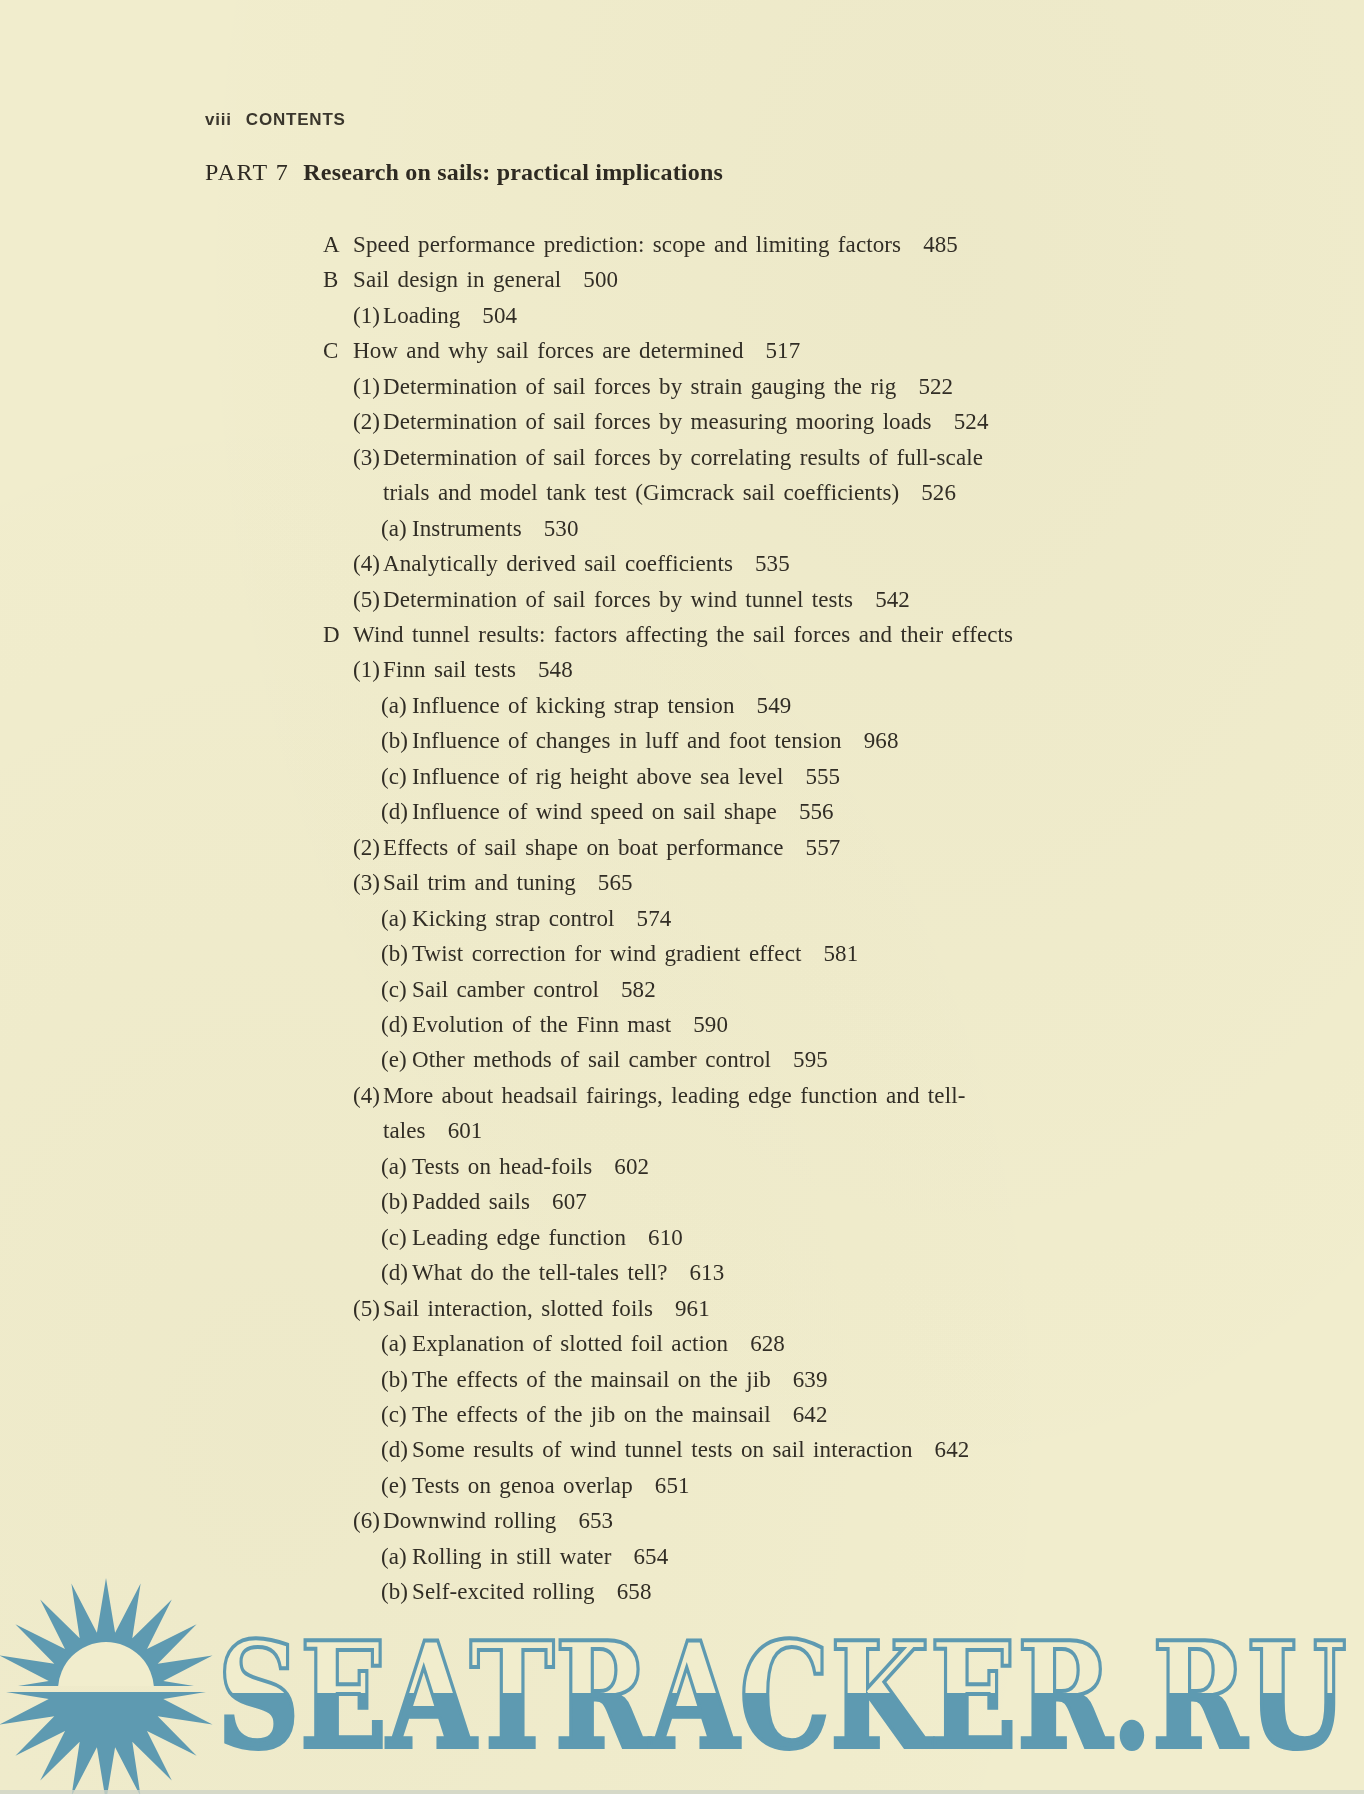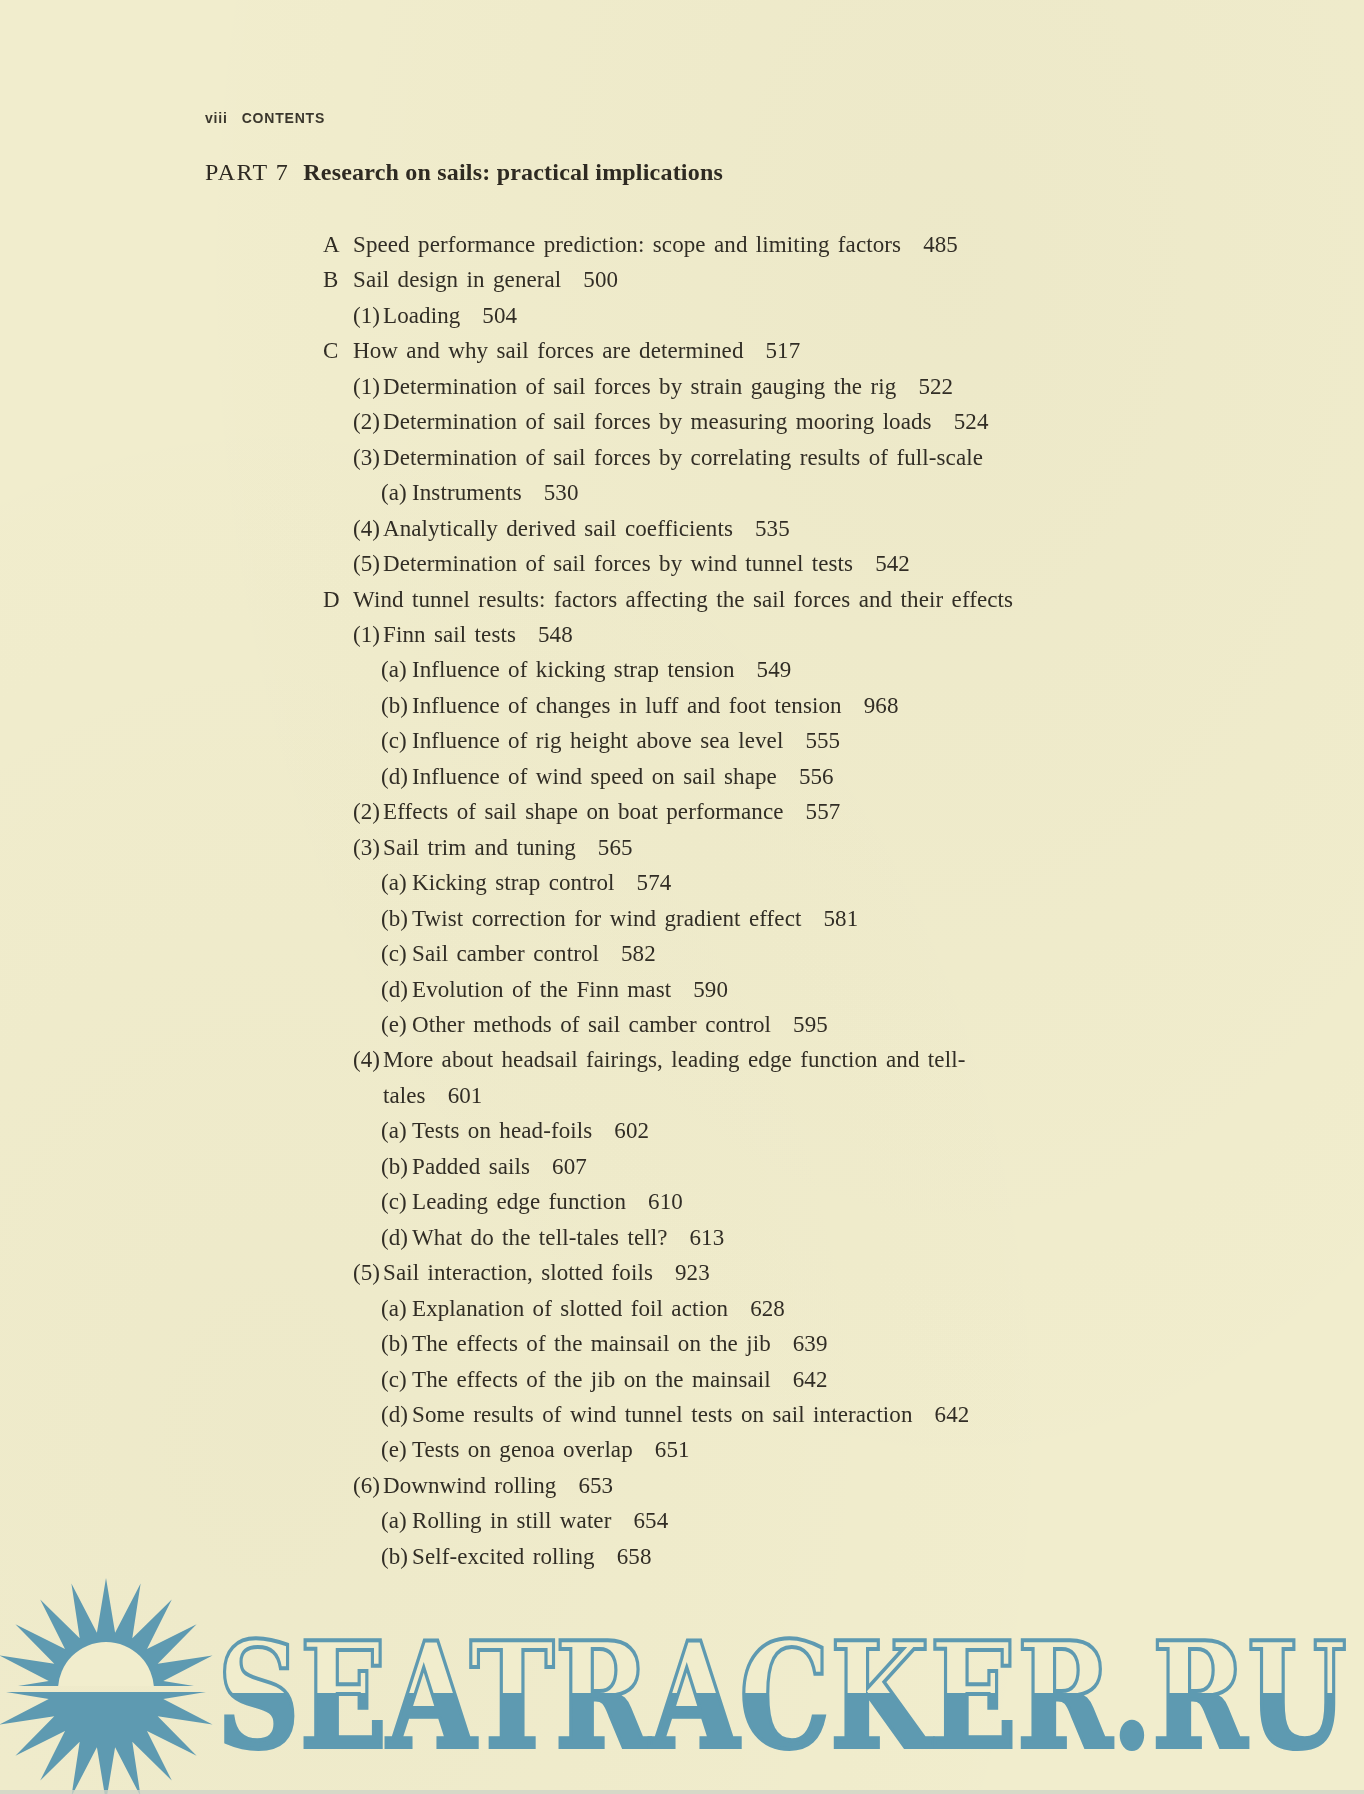--- a/index.html
+++ b/index.html
@@ -11,21 +11,21 @@
       radial-gradient(ellipse at 20% 80%, rgba(60,50,20,0.02), transparent 55%),
       #f1edcd;
     font-family:"Liberation Serif", serif;
     color:#332f27;
   }
 
   
   .page-header{
     position:absolute;left:205px;top:110px;
     font-family:"Liberation Sans", sans-serif;
-    font-weight:700;font-size:14px;color:#3a362c;
+    font-weight:700;font-size:17px;color:#3a362c;
     letter-spacing:0.8px;
   }
   .page-header .folio{margin-right:14px;}
 
   
   .part-heading{
     position:absolute;left:205px;top:159px;margin:0;
     font-size:24px;font-weight:400;white-space:nowrap;
     color:#2e2a22;
   }
@@ -84,20 +84,21 @@
       <div class="line" style="padding-left: 30px;"><span class="label" style="left: 0px;">C</span>How and why sail forces are determined<span class="page">517</span></div>
     </div>
     <div class="entry lv2">
       <div class="line" style="padding-left: 60px;"><span class="label" style="left: 30px;">(1)</span>Determination of sail forces by strain gauging the rig<span class="page">522</span></div>
     </div>
     <div class="entry lv2">
       <div class="line" style="padding-left: 60px;"><span class="label" style="left: 30px;">(2)</span>Determination of sail forces by measuring mooring loads<span class="page">524</span></div>
     </div>
     <div class="entry lv2">
       <div class="line" style="padding-left: 60px;"><span class="label" style="left: 30px;">(3)</span>Determination of sail forces by correlating results of full-scale</div>
+      <div class="line" style="padding-left: 60px;">trials and model tank test (Gimcrack sail coefficients)<span class="page">526</span></div>
     </div>
     <div class="entry lv3">
       <div class="line" style="padding-left: 89px;"><span class="label" style="left: 58px;">(a)</span>Instruments<span class="page">530</span></div>
     </div>
     <div class="entry lv2">
       <div class="line" style="padding-left: 60px;"><span class="label" style="left: 30px;">(4)</span>Analytically derived sail coefficients<span class="page">535</span></div>
     </div>
     <div class="entry lv2">
       <div class="line" style="padding-left: 60px;"><span class="label" style="left: 30px;">(5)</span>Determination of sail forces by wind tunnel tests<span class="page">542</span></div>
     </div>
@@ -150,21 +151,21 @@
     <div class="entry lv3">
       <div class="line" style="padding-left: 89px;"><span class="label" style="left: 58px;">(b)</span>Padded sails<span class="page">607</span></div>
     </div>
     <div class="entry lv3">
       <div class="line" style="padding-left: 89px;"><span class="label" style="left: 58px;">(c)</span>Leading edge function<span class="page">610</span></div>
     </div>
     <div class="entry lv3">
       <div class="line" style="padding-left: 89px;"><span class="label" style="left: 58px;">(d)</span>What do the tell-tales tell?<span class="page">613</span></div>
     </div>
     <div class="entry lv2">
-      <div class="line" style="padding-left: 60px;"><span class="label" style="left: 30px;">(5)</span>Sail interaction, slotted foils<span class="page">923</span></div>
+      <div class="line" style="padding-left: 60px;"><span class="label" style="left: 30px;">(5)</span>Sail interaction, slotted foils<span class="page">961</span></div>
     </div>
     <div class="entry lv3">
       <div class="line" style="padding-left: 89px;"><span class="label" style="left: 58px;">(a)</span>Explanation of slotted foil action<span class="page">628</span></div>
     </div>
     <div class="entry lv3">
       <div class="line" style="padding-left: 89px;"><span class="label" style="left: 58px;">(b)</span>The effects of the mainsail on the jib<span class="page">639</span></div>
     </div>
     <div class="entry lv3">
       <div class="line" style="padding-left: 89px;"><span class="label" style="left: 58px;">(c)</span>The effects of the jib on the mainsail<span class="page">642</span></div>
     </div>

